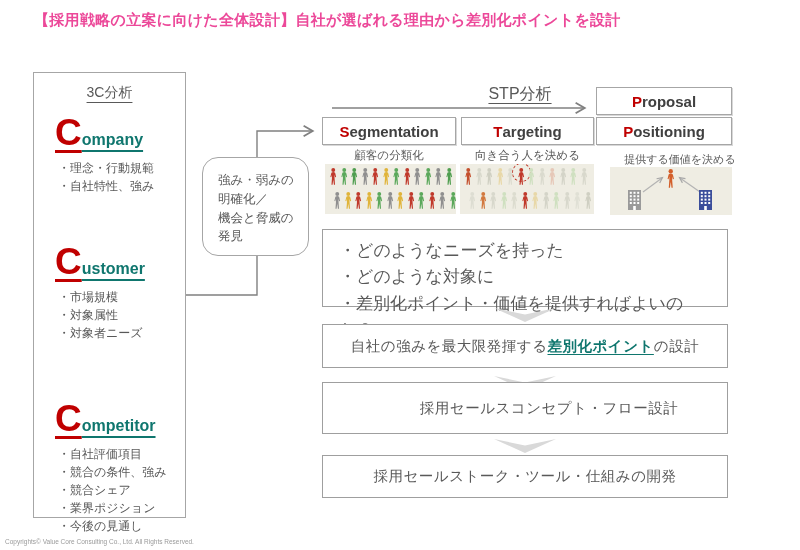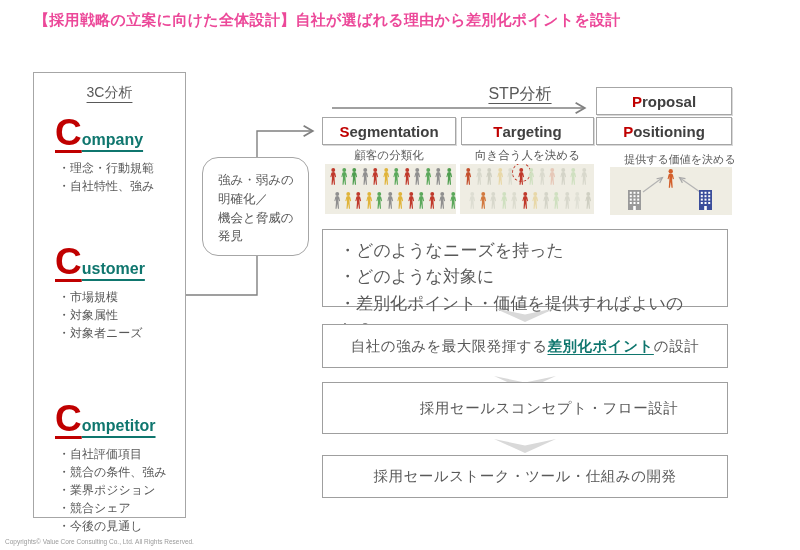--- a/index.html
+++ b/index.html
@@ -135,22 +135,22 @@
           <li>対象属性</li>
           <li>対象者ニーズ</li>
         </ul>
     </div>
 
     <div class="c-section c-sec-competitor">
       <div class="c-head"><span class="c-ini">C</span><span class="c-rest">ompetitor</span></div>
       <ul class="c-list">
           <li>自社評価項目</li>
           <li>競合の条件、強み</li>
+          <li>競合シェア</li>
           <li>業界ポジション</li>
-          <li>競合シェア</li>
           <li>今後の見通し</li>
         </ul>
     </div>
   </div>
 
   <div class="swot-note">
     <div>強み・弱みの</div>
     <div>明確化／</div>
     <div>機会と脅威の</div>
     <div>発見</div>

